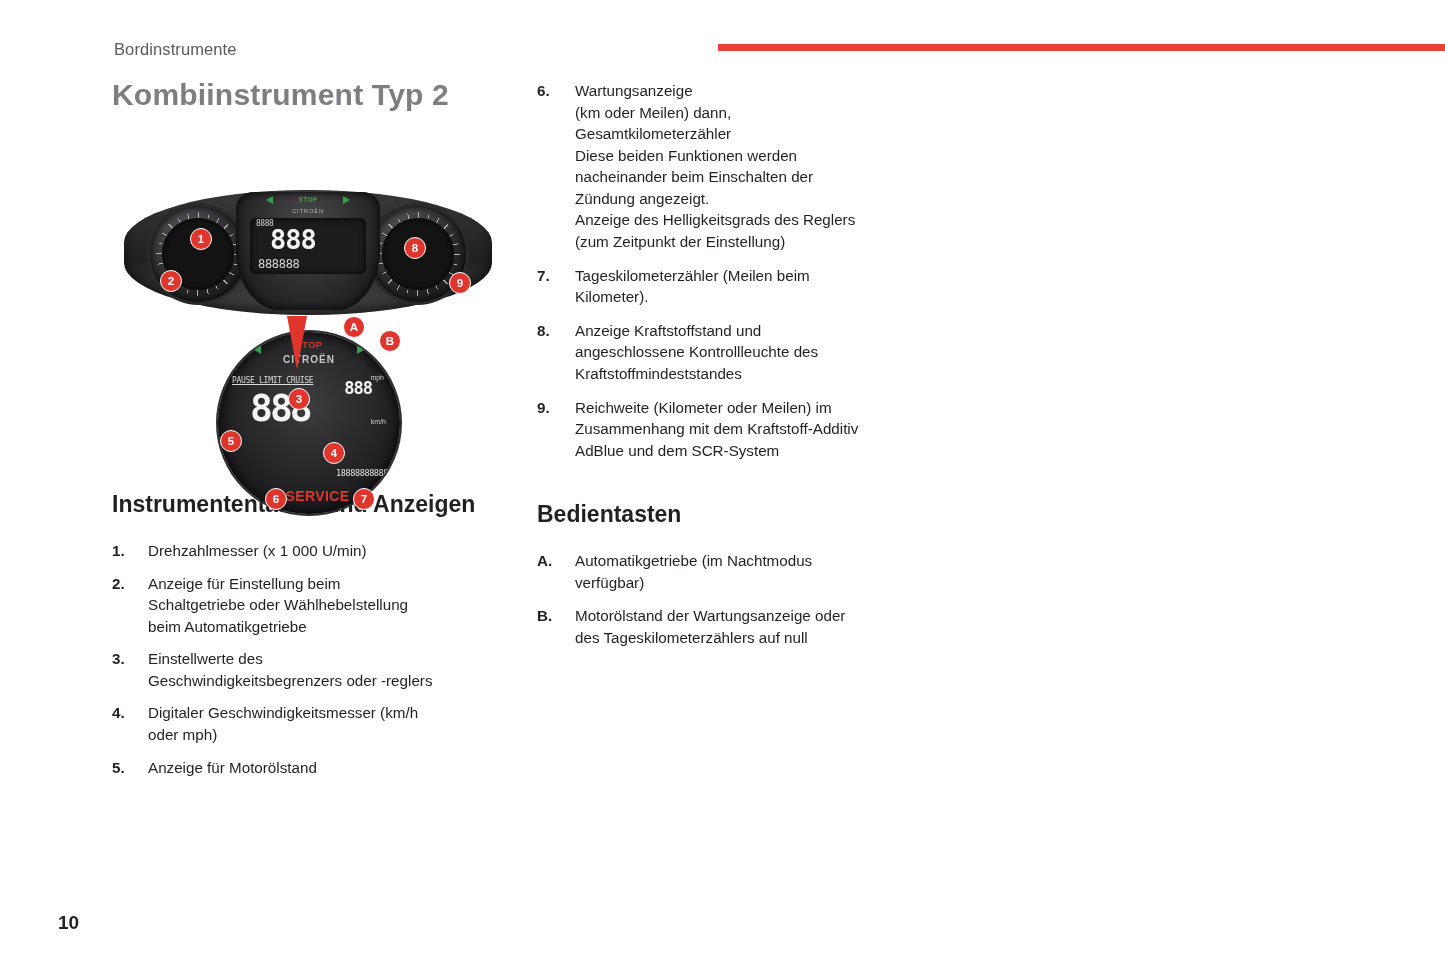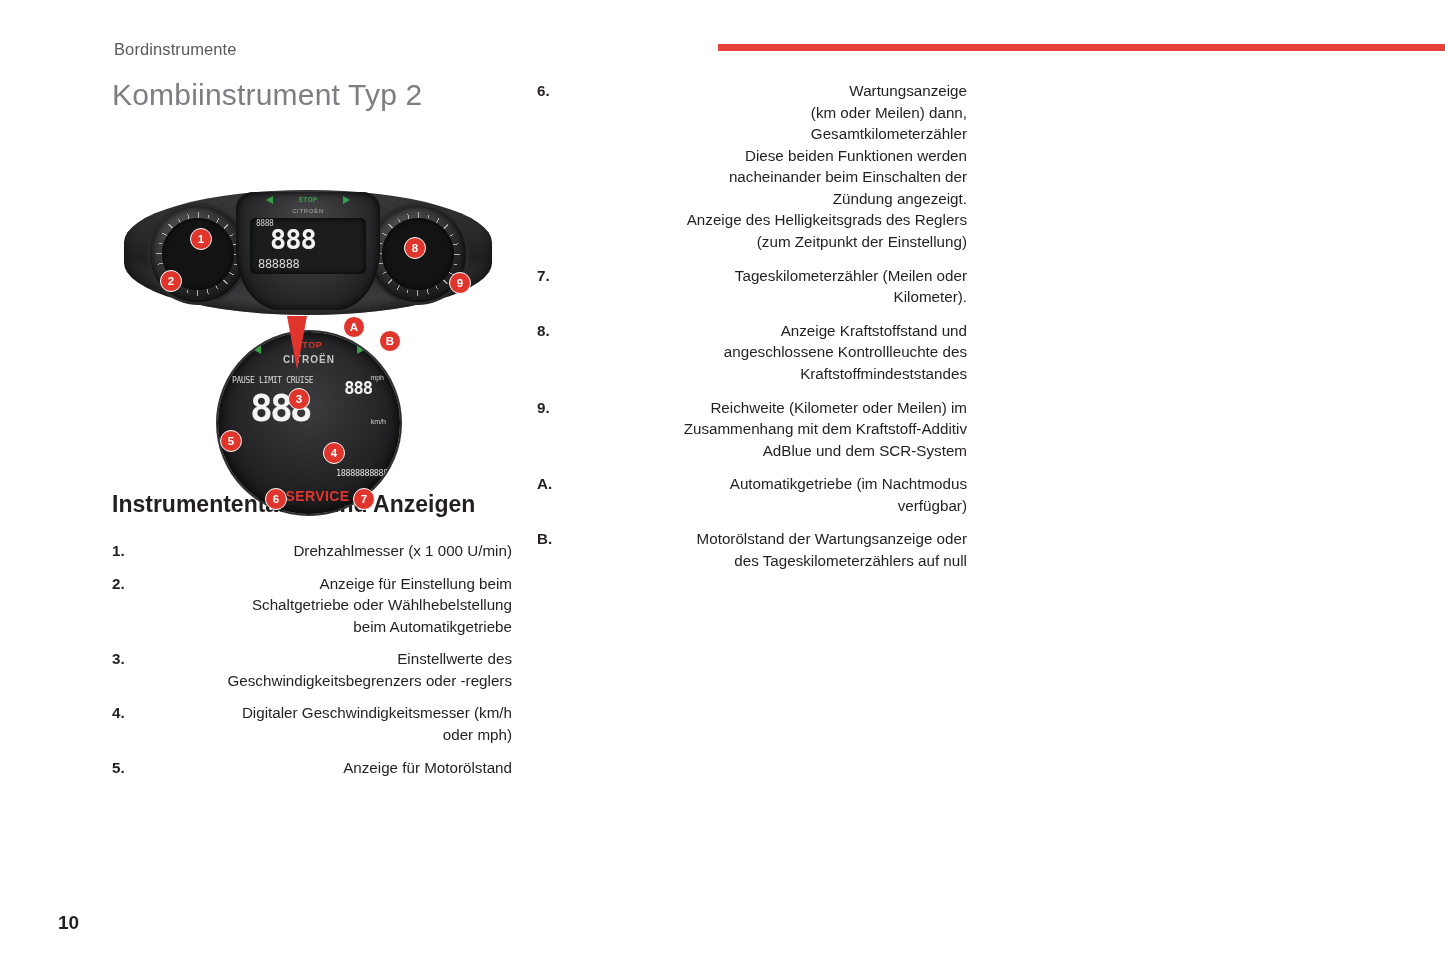--- a/index.html
+++ b/index.html
@@ -45,21 +45,21 @@
     width: 400px;
   }
   .col-right {
     position: absolute;
     left: 537px;
     top: 80px;
     width: 430px;
   }
   .chapter-title {
     font-size: 30px;
-    font-weight: normal;
+    font-weight: bold;
     color: #7d7d82;
     margin: 0 0 8px 0;
     letter-spacing: 0.2px;
   }
   .section-title {
     font-size: 23px;
     font-weight: bold;
     color: #231f20;
     margin: 0 0 22px 0;
   }
@@ -81,21 +81,20 @@
   .li-marker {
     font-weight: bold;
     width: 36px;
     flex: 0 0 36px;
     color: #231f20;
   }
   .li-body {
     flex: 1 1 auto;
     white-space: pre-line;
     color: #231f20;
-    text-align: right;
   }
   .right-list .li-row {
     margin-bottom: 12px;
   }
   .right-list .li-marker {
     width: 38px;
     flex: 0 0 38px;
   }
   
   .page-number {
@@ -251,21 +250,21 @@
     position:absolute; left:50%; top:8px; transform:translateX(-50%);
     color:#e0352c; font-size:9px; font-weight:bold; letter-spacing:.5px;
   }
   .z-arrow-l { position:absolute; left:34px; top:12px; width:0;height:0;
     border-top:5px solid transparent;border-bottom:5px solid transparent;border-right:9px solid #35a04a;}
   .z-arrow-r { position:absolute; right:34px; top:12px; width:0;height:0;
     border-top:5px solid transparent;border-bottom:5px solid transparent;border-left:9px solid #35a04a;}
   .z-row1 {
     position:absolute; left:14px; top:44px; width:154px;
     font-family:"DejaVu Sans Mono", monospace; font-size:8px; color:#dcdcdc;
-    letter-spacing:-.3px; display:flex; align-items:center; gap:3px;
+    letter-spacing:-.3px; display:flex; align-items:center; gap:3px;text-decoration:underline;
   }
   .z-mph {
     position:absolute; right:16px; top:40px;
     font-size:7px; color:#d0d0d0; line-height:1.7; text-align:left;
   }
   .z-bignum {
     position:absolute; left:32px; top:54px;
     font-family:"DejaVu Sans Mono", monospace;
     font-size:38px; font-weight:bold; color:#f4f4f4; letter-spacing:-3px;
   }
@@ -411,37 +410,38 @@
 (km oder Meilen) dann,
 Gesamtkilometerzähler
 Diese beiden Funktionen werden
 nacheinander beim Einschalten der
 Zündung angezeigt.
 Anzeige des Helligkeitsgrads des Reglers
 (zum Zeitpunkt der Einstellung)</span>
       </li>
       <li class="li-row">
         <span class="li-marker">7.</span>
-        <span class="li-body">Tageskilometerzähler (Meilen oder
+        <span class="li-body">Tageskilometerzähler (Meilen beim
 Kilometer).</span>
       </li>
       <li class="li-row">
         <span class="li-marker">8.</span>
         <span class="li-body">Anzeige Kraftstoffstand und
 angeschlossene Kontrollleuchte des
 Kraftstoffmindeststandes</span>
       </li>
       <li class="li-row">
         <span class="li-marker">9.</span>
         <span class="li-body">Reichweite (Kilometer oder Meilen) im
 Zusammenhang mit dem Kraftstoff-Additiv
 AdBlue und dem SCR-System</span>
       </li>
     </ol>
 
+    <h2 class="section-title right" style="margin-top:40px;">Bedientasten</h2>
 
     <ul class="letterlist right-list">
       <li class="li-row">
         <span class="li-marker">A.</span>
         <span class="li-body">Automatikgetriebe (im Nachtmodus
 verfügbar)</span>
       </li>
       <li class="li-row">
         <span class="li-marker">B.</span>
         <span class="li-body">Motorölstand der Wartungsanzeige oder

